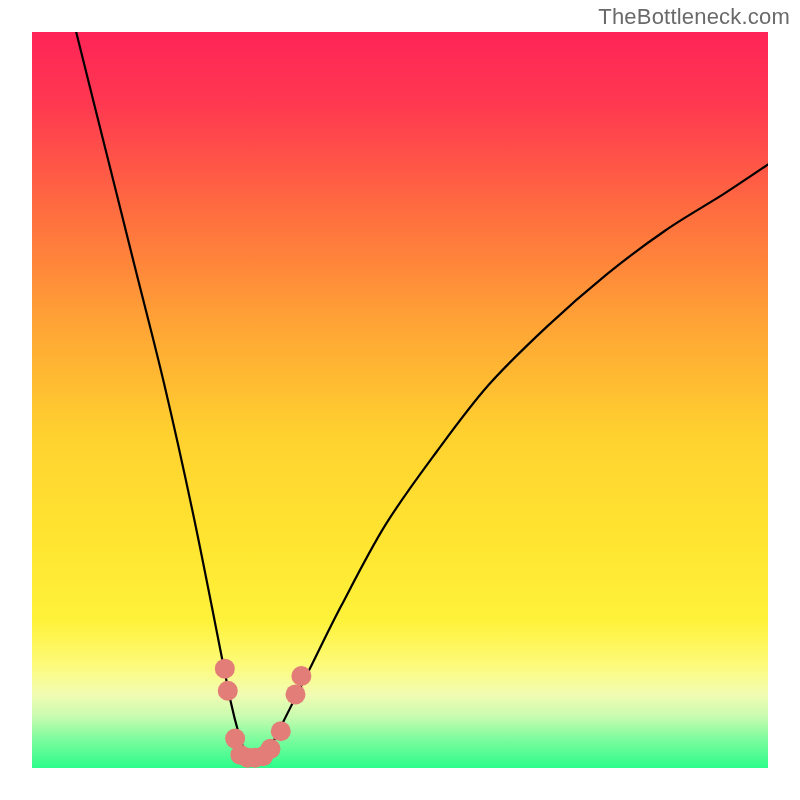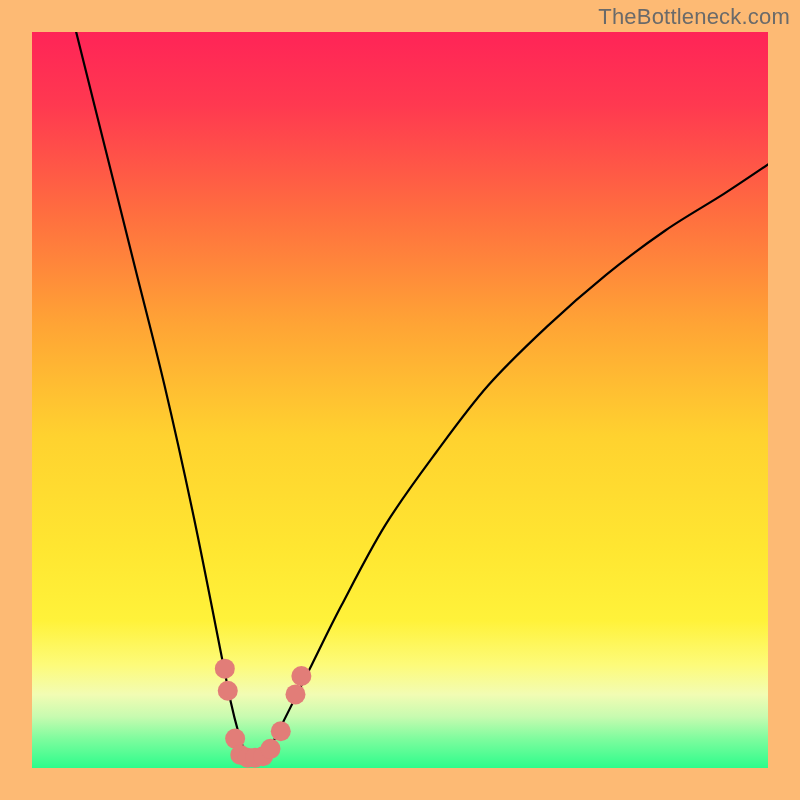--- a/index.html
+++ b/index.html
@@ -10,21 +10,21 @@
     background: #000;
     overflow: hidden;
     font-family: Arial, Helvetica, sans-serif;
   }
   .frame {
     position: absolute;
     left: 0;
     top: 0;
     width: 800px;
     height: 800px;
-    background: #fdba74;
+    background: #ffffff;
   }
   .watermark {
     position: absolute;
     top: 4px;
     right: 10px;
     color: #6a6a6a;
     font-size: 22px;
     font-weight: 500;
     letter-spacing: 0.2px;
     user-select: none;

